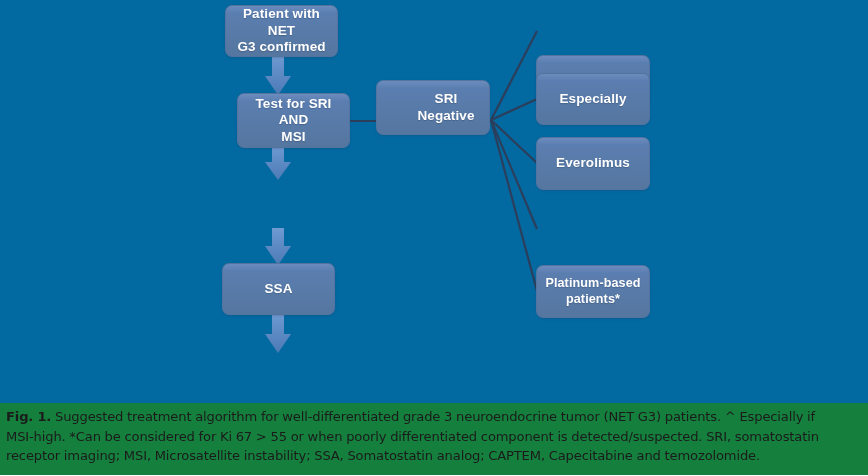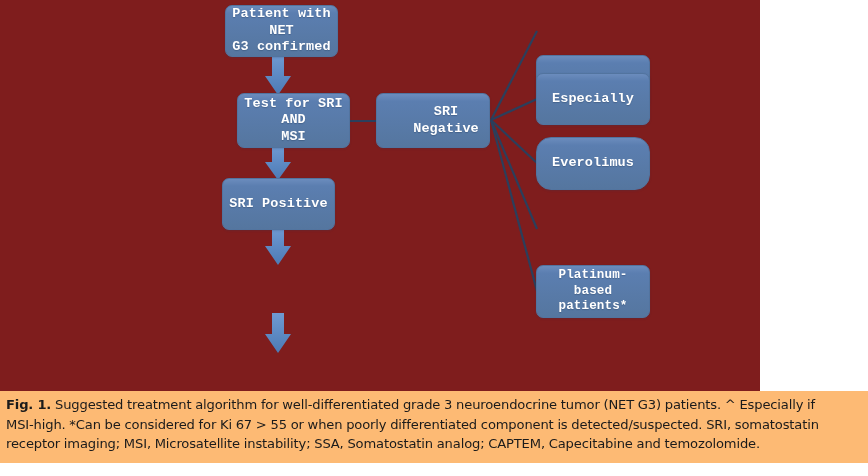--- a/index.html
+++ b/index.html
@@ -13,24 +13,23 @@
     position: relative;
     overflow: hidden;
     font-family: "Liberation Sans", sans-serif;
     -webkit-font-smoothing: antialiased;
   }
 
   #figure-canvas {
     position: absolute;
     left: 0;
     top: 0;
-    width: 760px;
+    width: 868px;
     height: 404px;
-    background: #7f1d1d;
-    font-family: Liberation Mono, monospace;
+    background: #0369a1;
   }
 
   #connector-layer {
     position: absolute;
     left: 0;
     top: 0;
     width: 868px;
     height: 404px;
     pointer-events: none;
   }
@@ -57,24 +56,24 @@
   }
   .node-box.wide-text {
     font-size: 13px;
     padding: 2px 0;
   }
 
   
   #caption {
     position: absolute;
     left: 0;
-    top: 391px;
+    top: 403px;
     width: 868px;
     height: 72px;
-    background: #fdba74;
+    background: #15803d;
     box-sizing: border-box;
     padding: 4px 24px 0 6px;
   }
   #caption-text {
     font-family: "DejaVu Sans", sans-serif;
     font-size: 13.1px;
     line-height: 19.6px;
     color: #1b1b1b;
     text-align: left;
     letter-spacing: -0.15px;
@@ -118,31 +117,31 @@
       <path d="M272,313 L284,313 L284,334 L291,334 L278,353 L265,334 L272,334 Z" fill="url(#arrowGrad)"></path>
     </g>
   </svg>
 
   <div class="node-box" style="left:225px; top:5px; width:113px; height:52px;">Patient with NET
 G3 confirmed</div>
 
   <div class="node-box" style="left:237px; top:93px; width:113px; height:55px;">Test for SRI AND
 MSI</div>
 
-  <div class="node-box" style="left:222px; top:178px; width:113px; height:52px;">SRI Positive</div>
+
+  <div class="node-box" style="left:222px; top:263px; width:113px; height:52px;">SSA</div>
 
 
-
-  <div class="node-box" style="left:376px; top:93px; width:114px; height:55px;padding-left:29px;">SRI Negative</div>
+  <div class="node-box" style="left:376px; top:80px; width:114px; height:55px;padding-left:29px;">SRI Negative</div>
 
   <div class="node-box" style="left:536px; top:15px; width:114px; height:52px;margin-top:40px;">CAPTEM</div>
 
   <div class="node-box" style="left:536px; top:73px; width:114px; height:52px;">Especially</div>
 
-  <div class="node-box" style="left:536px; top:137px; width:114px; height:53px;border-radius:15px;">Everolimus</div>
+  <div class="node-box" style="left:536px; top:137px; width:114px; height:53px;">Everolimus</div>
 
 
   <div class="node-box" style="left:536px; top:265px; width:114px; height:53px; font-size:12.6px;">Platinum-based
 patients*</div>
 
 </div>
 
 <div id="caption">
   <div id="caption-text"><span id="caption-label">Fig. 1.</span><span> Suggested treatment algorithm for well-differentiated grade 3 neuroendocrine tumor (NET G3) patients. ^ Especially if MSI-high. *Can be considered for Ki 67 &gt; 55 or when poorly differentiated component is detected/suspected. SRI, somatostatin receptor imaging; MSI, Microsatellite instability; SSA, Somatostatin analog; CAPTEM, Capecitabine and temozolomide.</span></div>
 </div>

